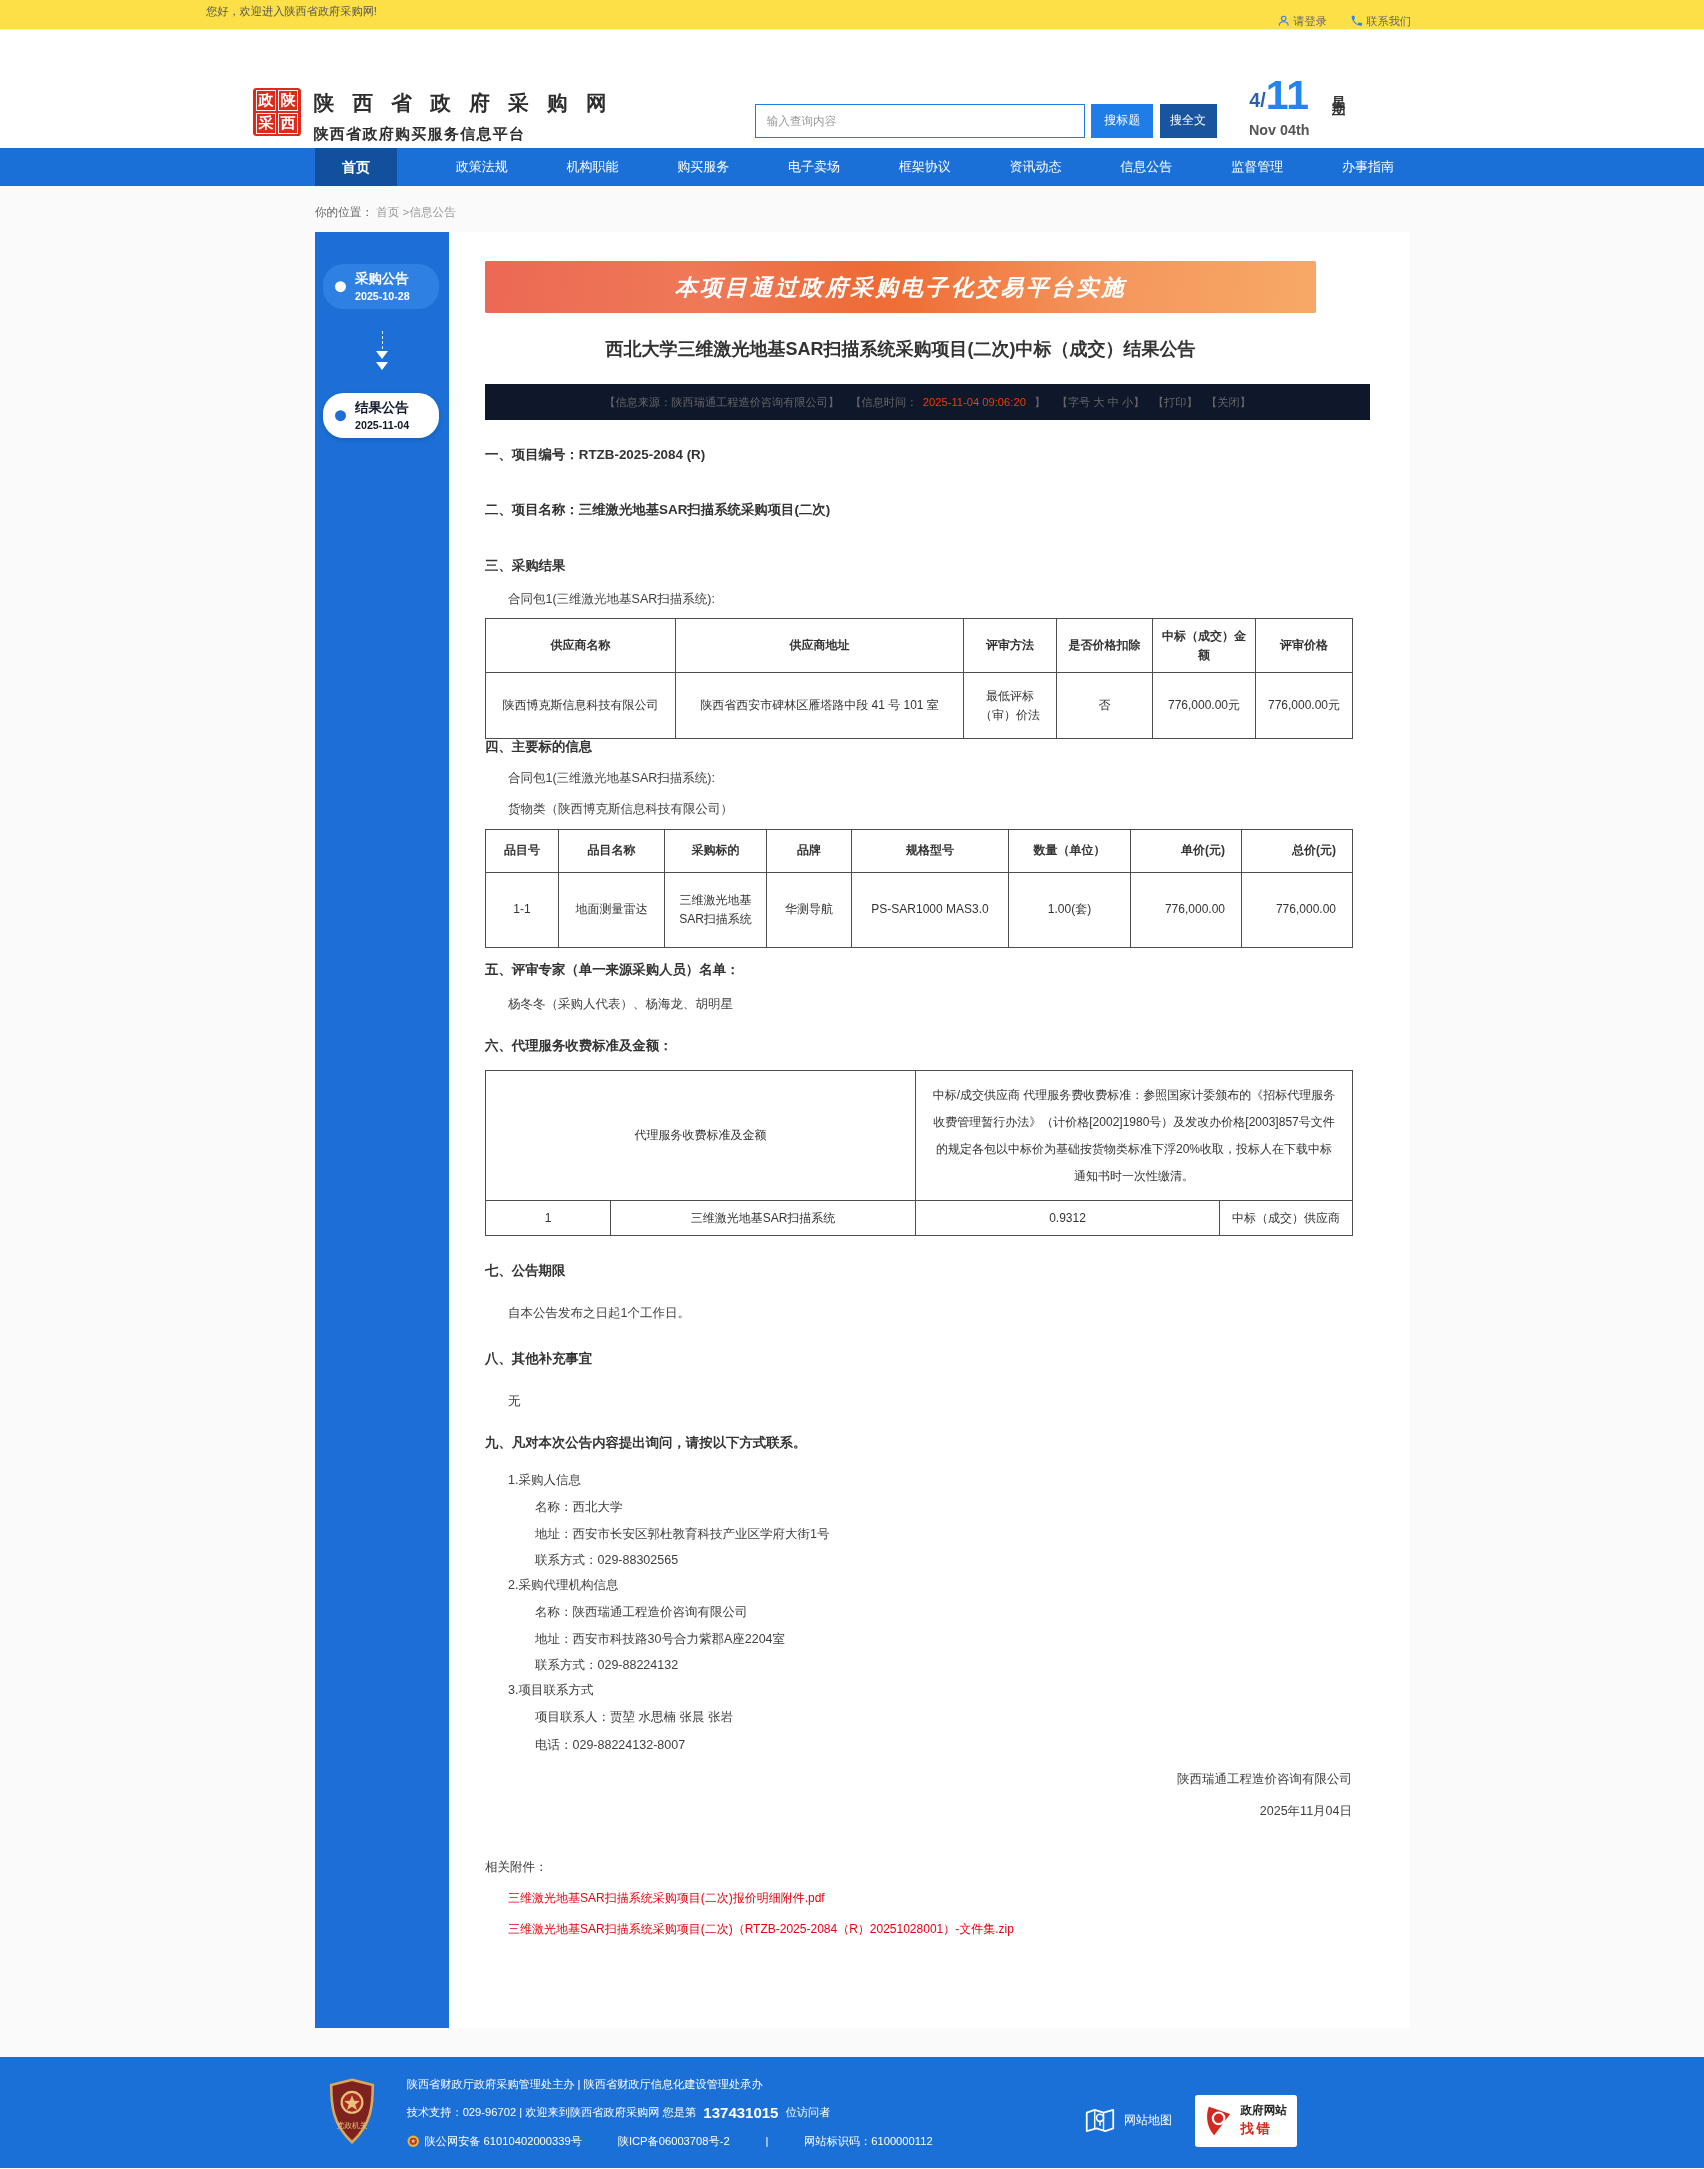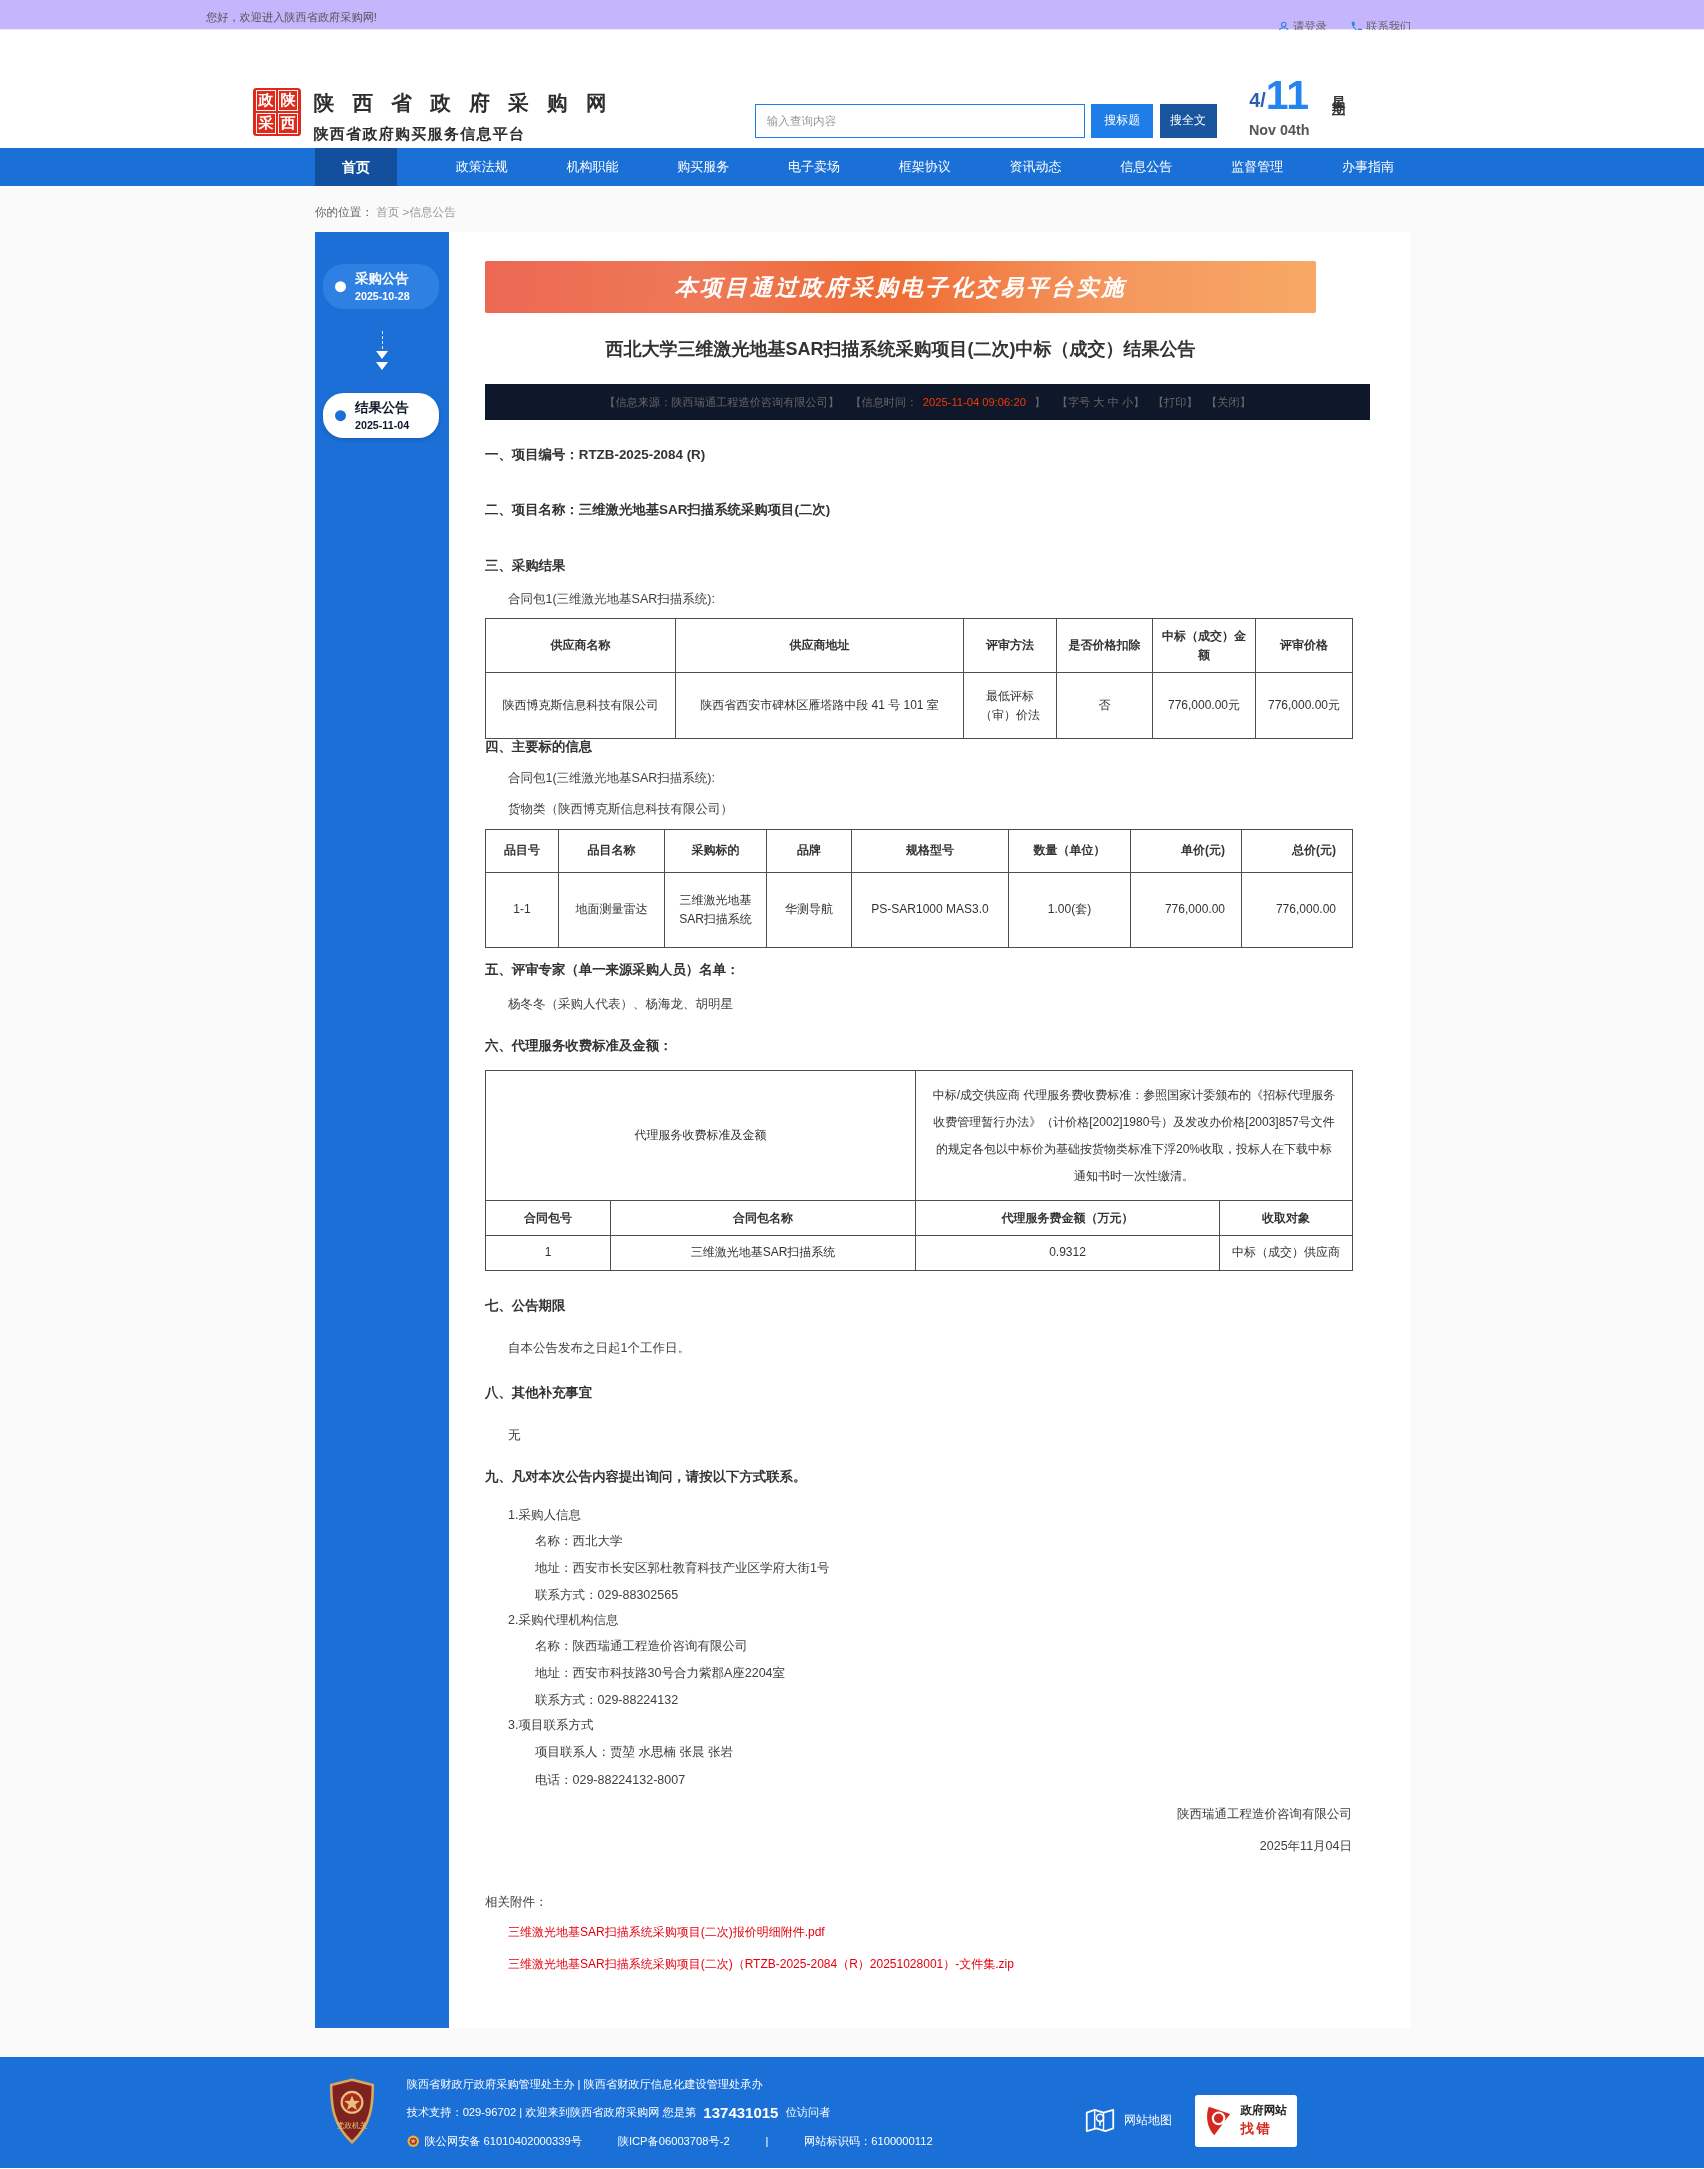--- a/index.html
+++ b/index.html
@@ -3,22 +3,22 @@
 <meta charset="utf-8">
 <style>
   * { margin:0; padding:0; box-sizing:border-box; }
   html { background:#fafafa; }
   body {
     width:1704px; min-height:2169px; margin:0 auto;
     font-family:"Liberation Sans","DejaVu Sans",sans-serif;
     background:#fafafa; color:#333;
   }
   
-  .topbar { height:29.6px; background:#c4b5fd; border-bottom:0.9px solid #ececec;
-    display:flex; align-items:flex-start; font-size:11.2px; color:#555; }
+  .topbar { height:29.6px; background:#fde047; border-bottom:0.9px solid #ececec;
+    display:flex; align-items:flex-end; font-size:11.2px; color:#555; }
   .topbar-inner { width:1205px; margin-left:206px; display:flex; justify-content:space-between; align-items:center; }
   .topbar-right { display:flex; align-items:center; gap:23px; color:#666; }
   .top-link { display:flex; align-items:center; gap:3px; cursor:pointer;margin-top:19px; }
   
   .header { height:118px; background:#fff; position:relative; }
   .logo-row { position:absolute; left:253px; top:50px; display:flex; align-items:center; }
   .logo { width:48px; height:48px; background:#dd2a1b; border-radius:3.6px; padding:2.7px;
     display:grid; grid-template-columns:1fr 1fr; grid-template-rows:1fr 1fr; gap:1.8px; }
   .logo span { display:flex; align-items:center; justify-content:center; color:#fff;
     font-size:15px; font-weight:bold; border:0.9px solid rgba(255,255,255,.95); }
@@ -294,26 +294,20 @@
           <col style="width:305px">
           <col style="width:304px">
           <col style="width:133px">
         </colgroup>
       <tbody>
           <tr>
         <td colspan="2">代理服务收费标准及金额</td>
         <td colspan="2" class="fee-note">中标/成交供应商 代理服务费收费标准：参照国家计委颁布的《招标代理服务收费管理暂行办法》（计价格[2002]1980号）及发改办价格[2003]857号文件的规定各包以中标价为基础按货物类标准下浮20%收取，投标人在下载中标通知书时一次性缴清。</td>
       </tr>
       <tr>
-        <th>合同包号</th>
-        <th>合同包名称</th>
-        <th>代理服务费金额（万元）</th>
-        <th>收取对象</th>
-      </tr>
-      <tr>
         <td>1</td>
         <td>三维激光地基SAR扫描系统</td>
         <td>0.9312</td>
         <td>中标（成交）供应商</td>
       </tr>
     </tbody>
       </table>
 
     <div class="sec-h" style="margin-top:27px">七、公告期限</div>
     <div class="para ind1" style="margin-top:26px">自本公告发布之日起1个工作日。</div>

